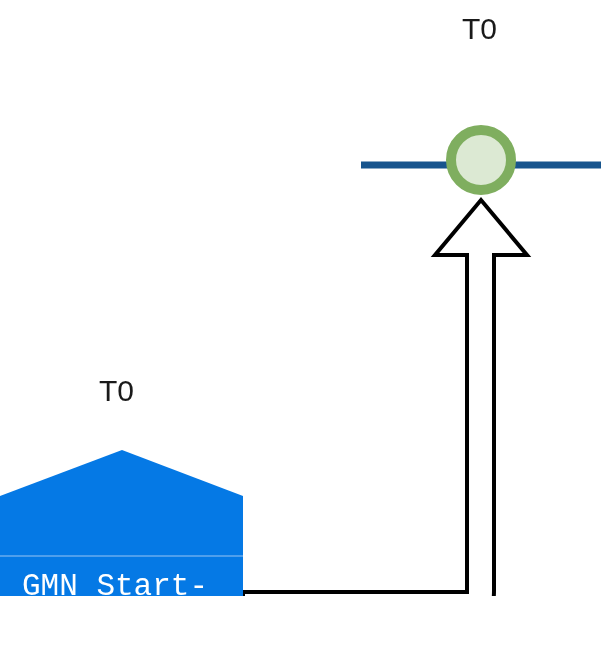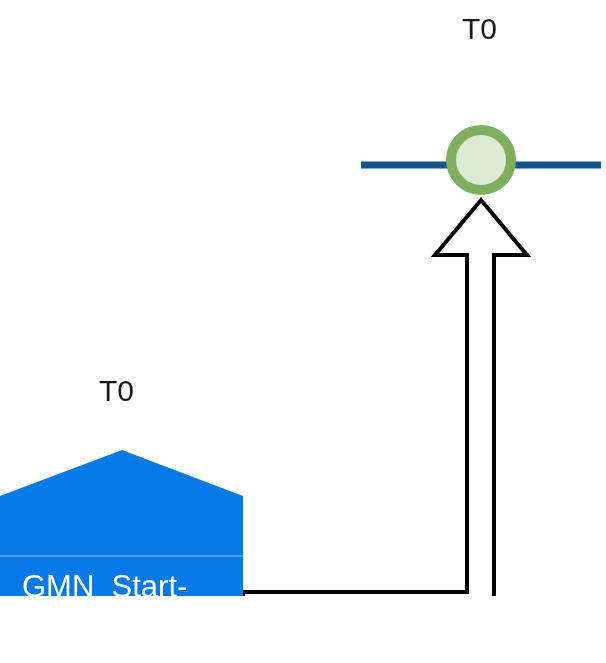--- a/index.html
+++ b/index.html
@@ -47,20 +47,21 @@
     top: 567px;
     width: 216px;
     font-family: "Liberation Sans", sans-serif;
     font-size: 31px;
     line-height: 39px;
     color: #ffffff;
     white-space: nowrap;
   }
   .node-label-line {
     display: block;
+    font-family: Liberation Mono, monospace;
   }
 </style>
 </head>
 <body>
 
 <div id="canvas">
 
   <svg id="diagram-svg" viewBox="0 0 606 663" xmlns="http://www.w3.org/2000/svg">
 
     <path d="M 243,592

